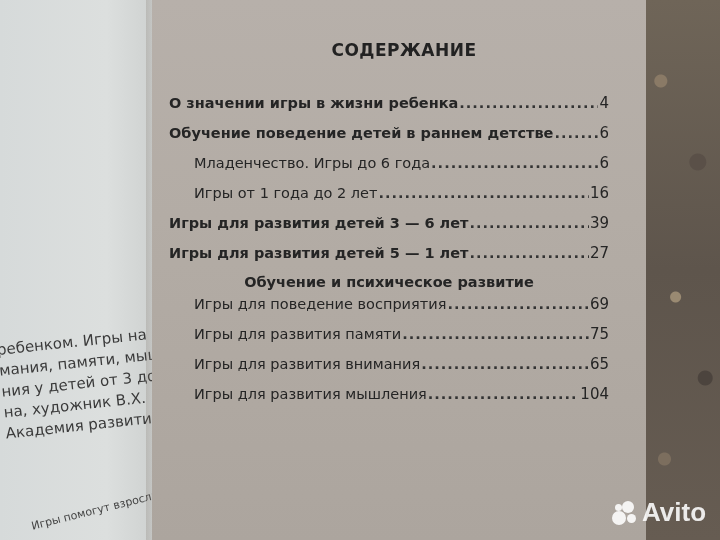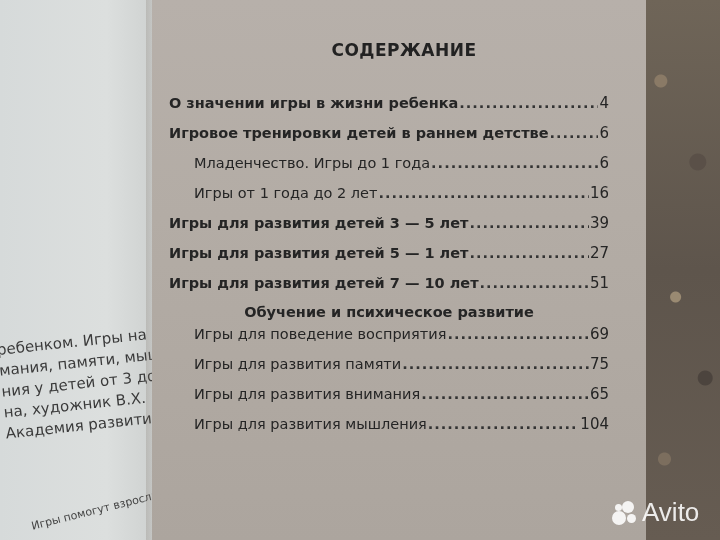--- a/index.html
+++ b/index.html
@@ -122,21 +122,21 @@
       font-size: 15px;
     }
     .watermark {
       position: absolute;
       left: 612px;
       top: 497px;
       display: flex;
       align-items: center;
       gap: 4px;
       color: rgba(255,255,255,0.88);
-      font-weight: normal;
+      font-weight: bold;
       font-size: 26px;
       font-family: "Liberation Sans", sans-serif;
     }
     .watermark .dots-logo {
       position: relative;
       width: 26px; height: 24px;
     }
     .watermark .dots-logo span {
       position: absolute;
       background: rgba(255,255,255,0.88);
@@ -165,55 +165,50 @@
 
     <div class="toc">
 
       <div class="toc-row bold">
         <span class="toc-text">О значении игры в жизни ребенка</span>
         <span class="dots"></span>
         <span class="page-num">4</span>
       </div>
 
       <div class="toc-row bold">
-        <span class="toc-text">Игровое тренировки детей в раннем детстве</span>
+        <span class="toc-text">Обучение поведение детей в раннем детстве</span>
         <span class="dots"></span>
         <span class="page-num">6</span>
       </div>
 
       <div class="toc-row sub">
-        <span class="toc-text">Младенчество. Игры до 1 года</span>
+        <span class="toc-text">Младенчество. Игры до 6 года</span>
         <span class="dots"></span>
         <span class="page-num">6</span>
       </div>
 
       <div class="toc-row sub">
         <span class="toc-text">Игры от 1 года до 2 лет</span>
         <span class="dots"></span>
         <span class="page-num">16</span>
       </div>
 
 
       <div class="toc-row bold">
-        <span class="toc-text">Игры для развития детей 3 — 5 лет</span>
+        <span class="toc-text">Игры для развития детей 3 — 6 лет</span>
         <span class="dots"></span>
         <span class="page-num">39</span>
       </div>
 
       <div class="toc-row bold">
         <span class="toc-text">Игры для развития детей 5 — 1 лет</span>
         <span class="dots"></span>
         <span class="page-num">27</span>
       </div>
 
-      <div class="toc-row bold">
-        <span class="toc-text">Игры для развития детей 7 — 10 лет</span>
-        <span class="dots"></span>
-        <span class="page-num">51</span>
-      </div>
 
       <div class="toc-row bold multi">
         <div class="line1">
           <span class="toc-text">Обучение и психическое развитие</span>
         </div>
       </div>
 
       <div class="toc-row sub">
         <span class="toc-text">Игры для поведение восприятия</span>
         <span class="dots"></span>

